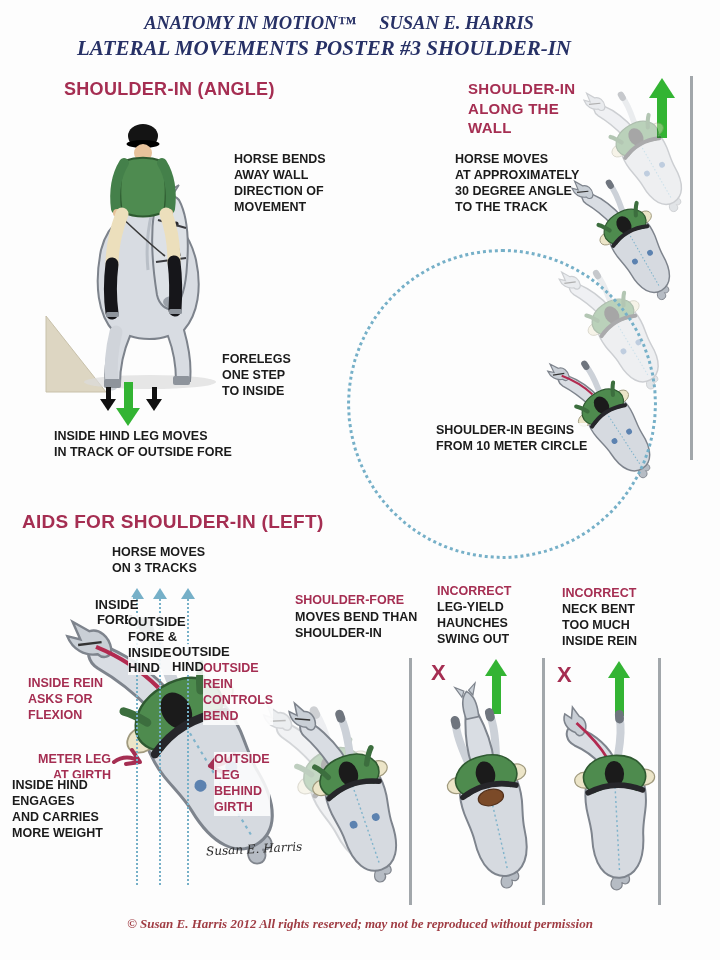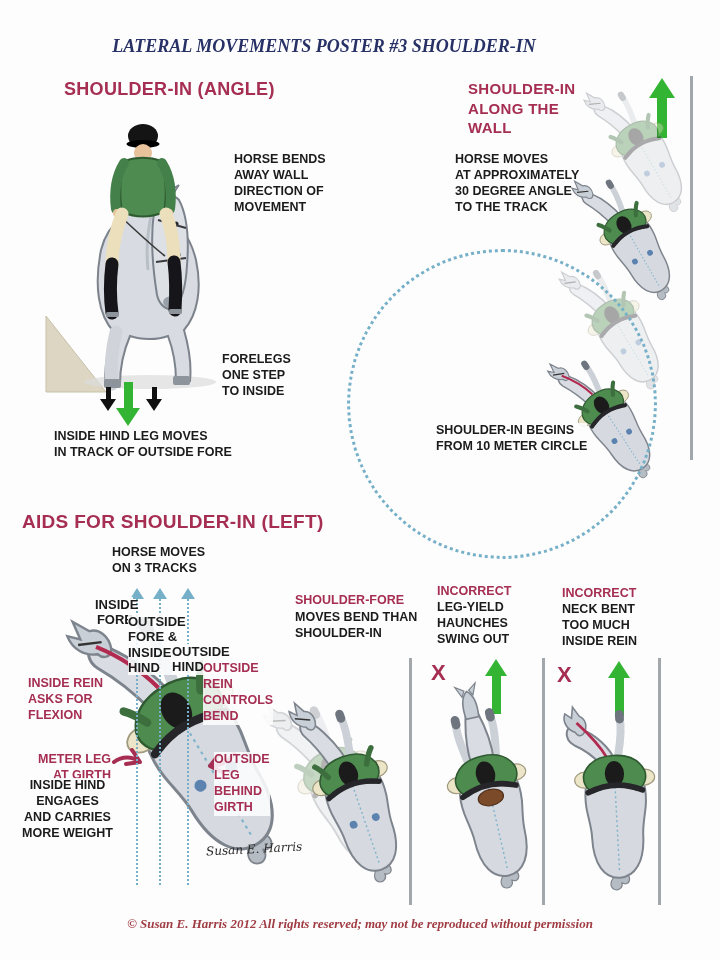--- a/index.html
+++ b/index.html
@@ -112,21 +112,26 @@
       <ellipse cx="97" cy="122" rx="13" ry="10" fill="#ece5c8" stroke="#a09a7e" stroke-width="1.5"></ellipse>
       <path d="M22,114 C28,100 42,93 60,93 C78,93 92,100 98,114 C101,124 96,134 87,138 C70,130 50,130 33,138 C24,134 19,124 22,114 Z" fill="#4e8b4e" stroke="#2f5a31" stroke-width="2"></path>
       <ellipse cx="60" cy="116" rx="12" ry="16" fill="#1b1b1b"></ellipse>
       <path d="M26,138 C48,128 72,128 94,138" stroke="#26262a" stroke-width="7" fill="none" stroke-linecap="round"></path>
     </g>
   </defs>
 </svg>
 
 <div id="poster">
 
-  <div class="abs serif-title" style="left:0; top:36px; width:648px; text-align:center; font-size:18px;">LATERAL MOVEMENTS  POSTER #3  SHOULDER-IN</div>
+  <div class="abs serif-title" style="left:0; top:13px; width:678px; text-align:center; font-size:18.5px;">
+    <span>ANATOMY IN MOTION™</span>
+    <span style="display:inline-block;width:14px;"></span>
+    <span>SUSAN E. HARRIS</span>
+  </div>
+  <div class="abs serif-title" style="left:0; top:36px; width:648px; text-align:center; font-size:21px;">LATERAL MOVEMENTS  POSTER #3  SHOULDER-IN</div>
 
   <div class="abs crimson-h" style="left:64px; top:79px; font-size:18px;">SHOULDER-IN (ANGLE)</div>
 
   <svg class="abs" style="left:46px; top:100px; overflow:visible;" width="192" height="292" viewBox="0 0 192 292">
     <polygon points="0,216 60,292 0,292" fill="#ddd6c2" stroke="#c8c1aa" stroke-width="1"></polygon>
     <ellipse cx="104" cy="282" rx="66" ry="7" fill="#dcdcdc" opacity=".7"></ellipse>
     <path d="M55,150 C48,185 52,215 68,232 C60,255 58,272 60,284 L74,284 C74,268 78,250 84,236 C95,240 112,240 122,236 C128,252 130,268 130,281 L144,281 C146,262 142,244 138,230 C152,214 156,188 150,160 C144,135 130,118 110,112 C85,105 62,122 55,150 Z" fill="#d8dce2" stroke="#7d838c" stroke-width="2"></path>
     <path d="M70,232 C66,248 64,266 66,284" stroke="#d0d4da" stroke-width="13" fill="none" stroke-linecap="round"></path>
     <rect x="58" y="279" width="17" height="9" rx="2" fill="#8e949c"></rect>
     <rect x="127" y="276" width="17" height="9" rx="2" fill="#8e949c"></rect>
@@ -242,21 +247,21 @@
 INSIDE
 HIND</div>
   <div class="abs note-sm pre lbl-bg" style="left:172px; top:644px;">OUTSIDE
 HIND</div>
 
   <div class="abs crimson-note pre lbl-bg" style="left:28px; top:676px; z-index:8;">INSIDE REIN
 ASKS FOR
 FLEXION</div>
   <div class="abs crimson-note pre lbl-bg" style="left:25px; top:752px; width:86px; text-align:right; z-index:8;">METER LEG
 AT GIRTH</div>
-  <div class="abs note pre lbl-bg" style="left:22px; top:778px; z-index:8;text-align:center;">INSIDE HIND
+  <div class="abs note pre lbl-bg" style="left:12px; top:778px; z-index:8;">INSIDE HIND
 ENGAGES
 AND CARRIES
 MORE WEIGHT</div>
   <div class="abs crimson-note pre lbl-bg" style="left:203px; top:661px; z-index:8;">OUTSIDE
 REIN
 CONTROLS
 BEND</div>
   <div class="abs crimson-note pre lbl-bg" style="left:214px; top:752px; z-index:8;">OUTSIDE
 LEG
 BEHIND

